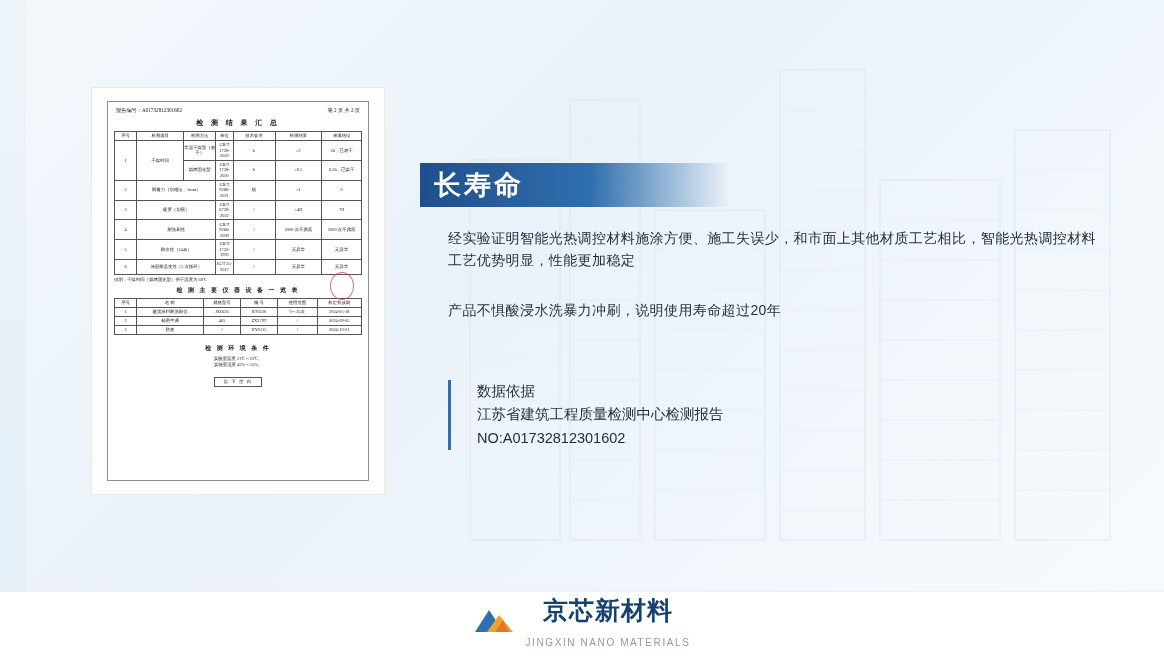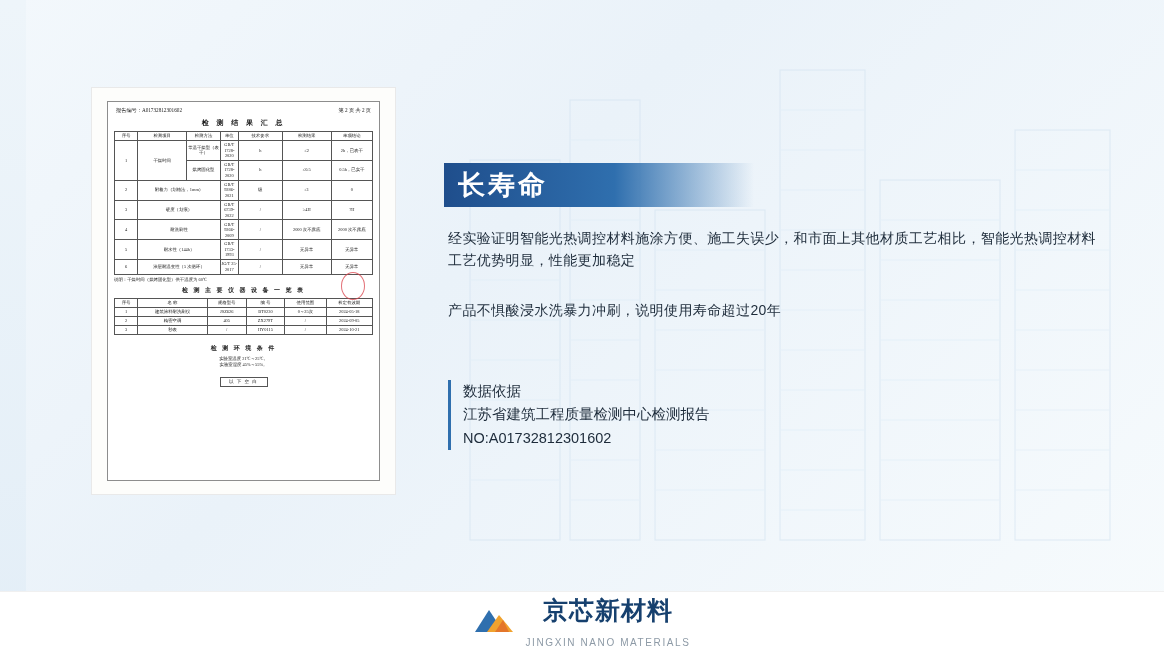--- a/index.html
+++ b/index.html
@@ -76,21 +76,20 @@
 
   
   .report {
     position: absolute;
     left: 92px;
     top: 88px;
     width: 292px;
     height: 406px;
     background: #fdfdfb;
     box-shadow: 0 0 0 1px #e9e9e9;
-    padding-left: 11px;
   }
   .report-inner {
     position: absolute;
     left: 15px;
     top: 13px;
     right: 15px;
     bottom: 13px;
     border: 1px solid #8d8d8d;
     background: #fff;
     padding: 5px 6px;
@@ -165,21 +164,21 @@
     width: 22px;
     height: 26px;
     border: 1.1px solid #d9404a;
     border-radius: 50%;
     opacity: .75;
   }
 
   
   .heading {
     position: absolute;
-    left: 444px;
+    left: 420px;
     top: 163px;
     width: 310px;
     height: 44px;
     background: linear-gradient(90deg, #1f4e8c 0%, #2f6fae 55%, rgba(120,170,210,0) 100%);
     display: flex;
     align-items: center;
   }
   .heading span {
     color: #ffffff;
     font-size: 27px;
@@ -195,21 +194,21 @@
     letter-spacing: 0.4px;
   }
   .p1 { left: 448px; top: 228px; width: 660px; }
   .p2 { left: 448px; top: 300px; width: 660px; }
   .p3 { left: 448px; top: 340px; width: 660px; }
 
   .source {
     position: absolute;
     left: 448px;
     top: 380px;
-    padding-left: 12px;
+    padding-left: 26px;
     border-left: 3px solid #2f6fae;
     color: #1d2b3a;
     font-size: 14.5px;
     line-height: 1.62;
   }
   .source div { white-space: nowrap; }
 </style>
 </head>
 <body>
 

